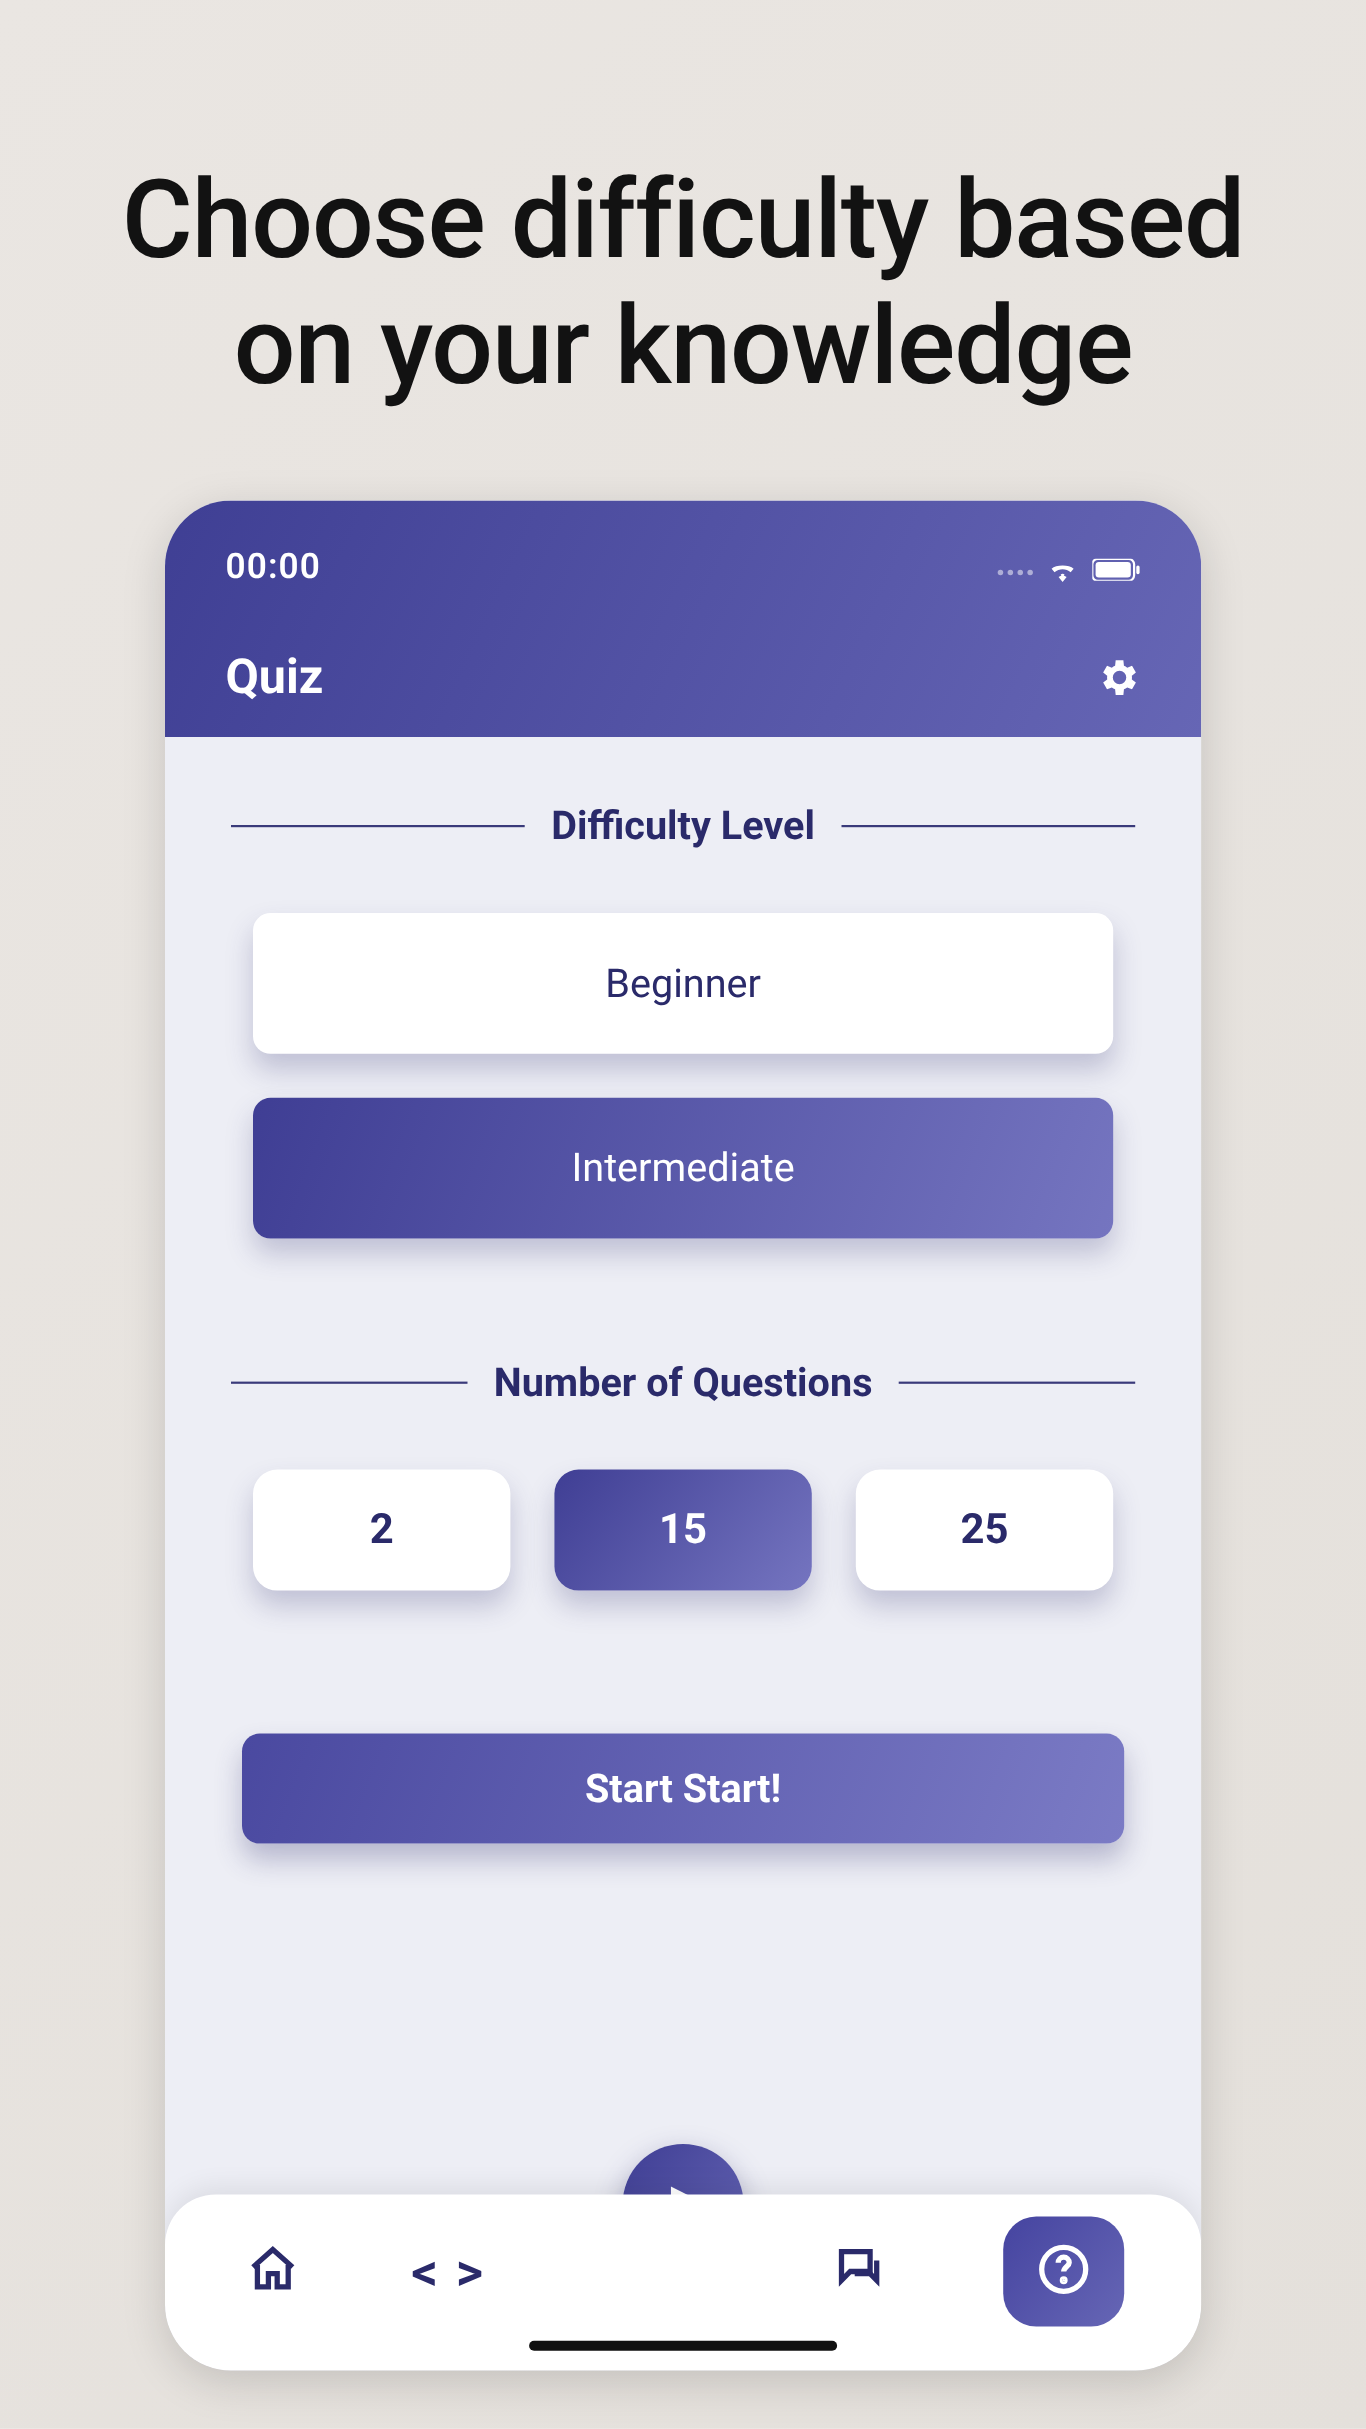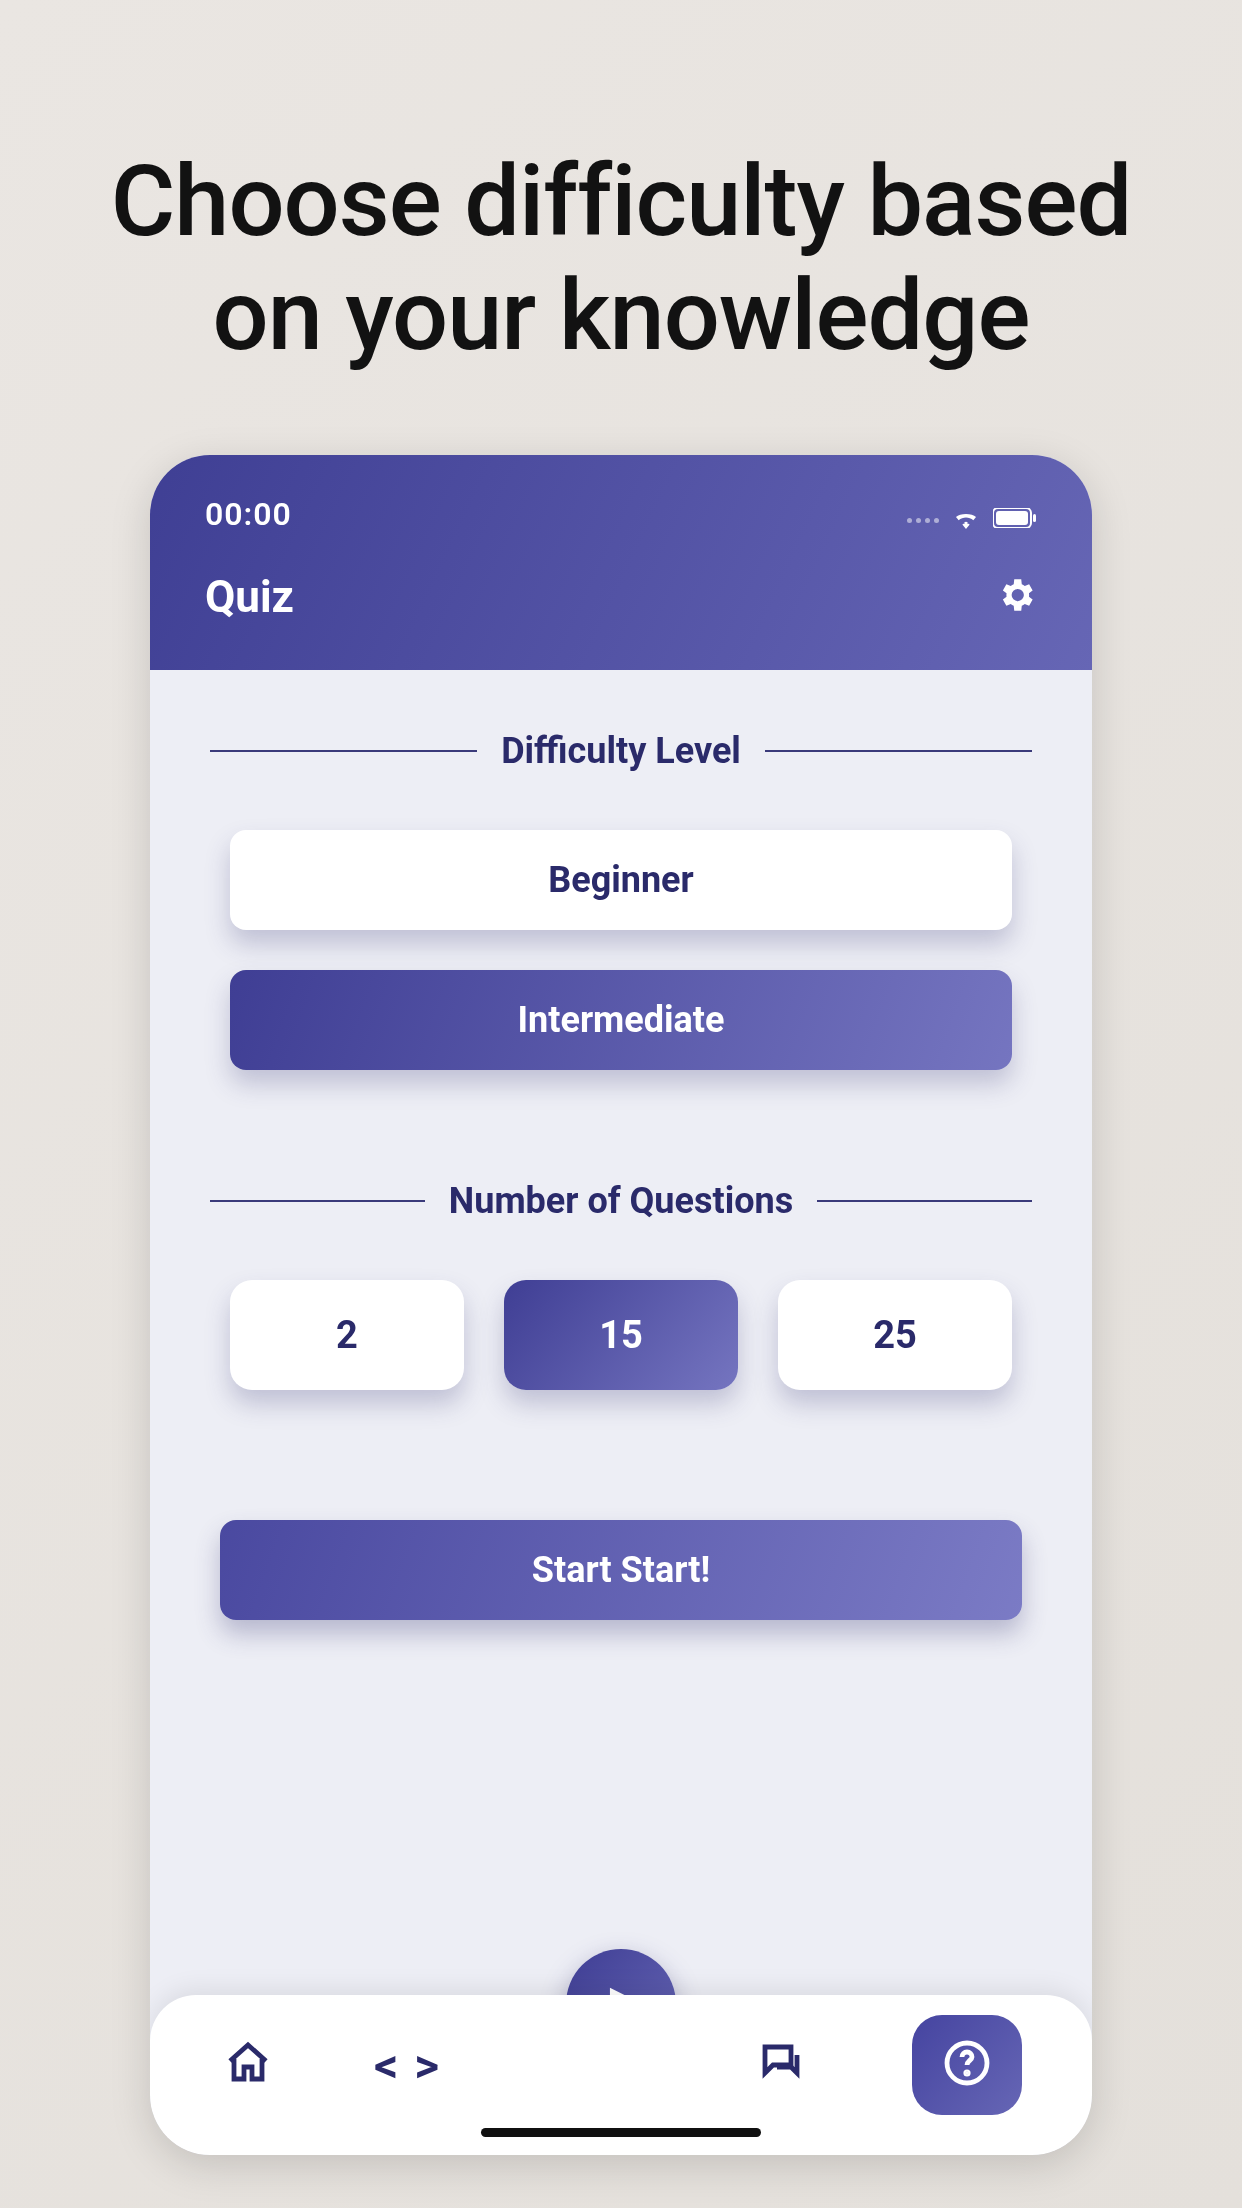--- a/index.html
+++ b/index.html
@@ -43,43 +43,43 @@
   }
   .status-time { font-size: 32px; font-weight: 600; letter-spacing: 1px; }
   .status-right { display: flex; align-items: center; gap: 12px; }
   .dots { display: flex; gap: 4px; opacity: 0.5; }
   .dots span { width: 5px; height: 5px; background: #fff; border-radius: 50%; }
   .wifi-icon svg { width: 30px; height: 22px; }
   .battery-icon svg { width: 44px; height: 20px; }
   .title-row {
     display: flex;
     justify-content: space-between;
-    align-items: center;
-    margin-top: 38px;
+    align-items: flex-end;
+    margin-top: 56px;
   }
   .app-title { font-size: 44px; font-weight: 700; }
   .gear-icon svg { width: 42px; height: 42px; }
   .content { padding: 60px 60px 0; }
   .section-header {
     display: flex;
     align-items: center;
     gap: 24px;
     margin-bottom: 58px;
   }
   .section-header .line { flex: 1; height: 2px; background: #3a3a7a; }
   .section-title { font-size: 36px; font-weight: 700; color: #2a2a6a; }
   .diff-col { display: flex; flex-direction: column; gap: 40px; padding: 0 20px; }
   .diff-btn {
-    height: 100px;
+    height: 128px;
     border-radius: 16px;
     display: flex;
     align-items: center;
     justify-content: center;
     font-size: 36px;
-    font-weight: 700;
+    font-weight: 400;
     box-shadow: 0 14px 24px rgba(60,60,120,0.25);
   }
   .diff-btn.plain { background: #fff; color: #2a2a6a; }
   .diff-btn.active { background: linear-gradient(110deg, #3f3e94 0%, #7575c0 100%); color: #fff; }
   .section2 { margin-top: 110px; }
   .count-row { display: flex; justify-content: space-between; padding: 0 20px; gap: 40px; }
   .count-btn {
     flex: 1;
     height: 110px;
     border-radius: 22px;

